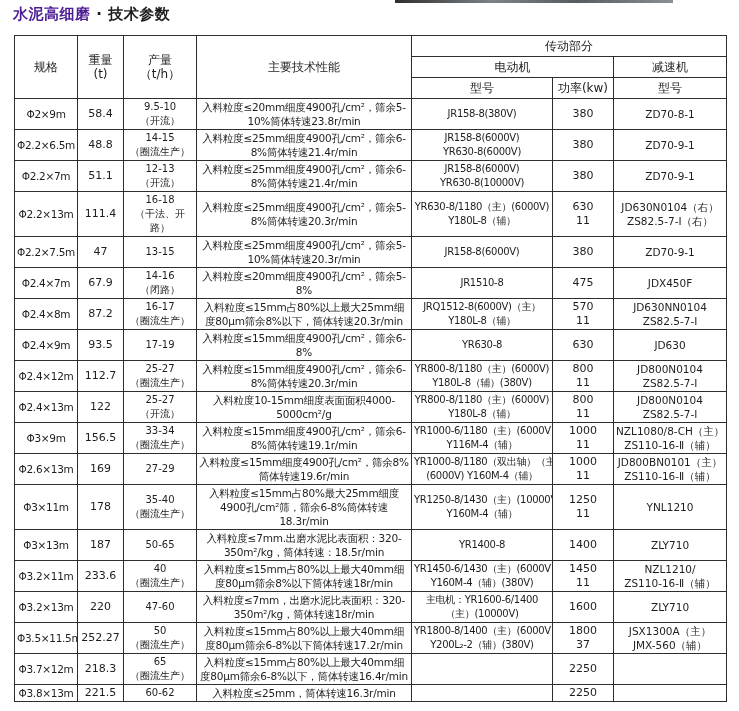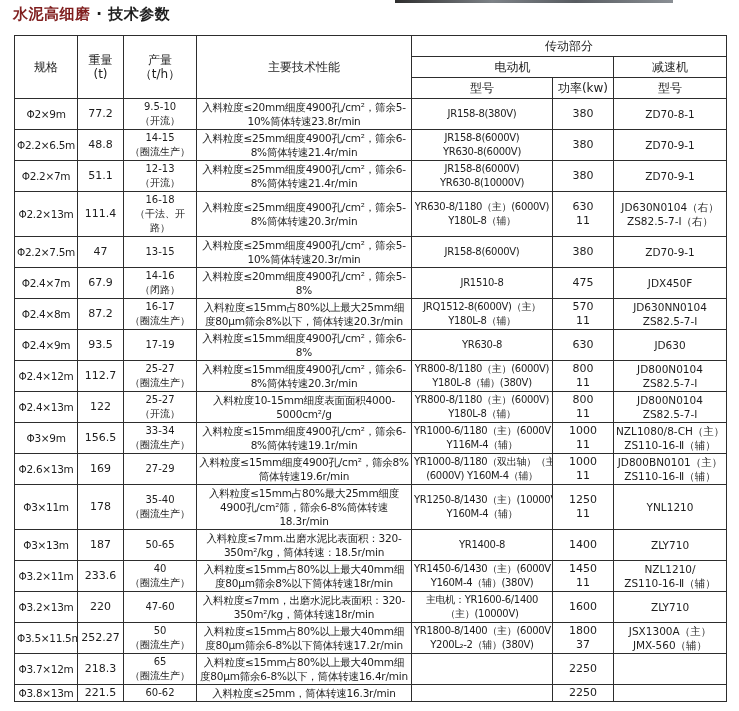--- a/index.html
+++ b/index.html
@@ -9,21 +9,21 @@
     overflow:hidden;
   }
   .top-sliver {
     position:absolute; top:0; left:395px; width:278px; height:3px;
     background:linear-gradient(90deg,#2e2e2e,#7d8287 35%,#585c61 65%,#8a8f94);
   }
   .page-title {
     position:absolute; top:5px; left:13px;
     font-size:15px; font-weight:bold; letter-spacing:0.5px; white-space:pre;
   }
-  .page-title .hl { color:#7f1d1d; }
+  .page-title .hl { color:#4c1d95; }
   table.spec {
     position:absolute; top:35px; left:14px; width:712px;
     border-collapse:collapse; table-layout:fixed;
     font-size:11px; line-height:14px;
   }
   table.spec th, table.spec td {
     border:1px solid #2d2d2d; padding:1px 2px;
     text-align:center; vertical-align:middle;
     font-weight:normal; overflow:hidden;
   }
@@ -71,21 +71,21 @@
     </tr>
     <tr>
       <th>型号</th>
       <th>功率(kw)</th>
       <th>型号</th>
     </tr>
   </thead>
   <tbody>
       <tr>
         <td class="c-spec">Φ2×9m</td>
-        <td class="c-weight">77.2</td>
+        <td class="c-weight">58.4</td>
         <td class="c-output">9.5-10<br>（开流）</td>
         <td class="c-perf">入料粒度≤20mm细度4900孔/cm²，筛余5-10%筒体转速23.8r/min</td>
         <td class="c-motor">JR158-8(380V)</td>
         <td class="c-power">380</td>
         <td class="c-reducer">ZD70-8-1</td>
       </tr>
       <tr>
         <td class="c-spec">Φ2.2×6.5m</td>
         <td class="c-weight">48.8</td>
         <td class="c-output">14-15<br>（圈流生产）</td>

